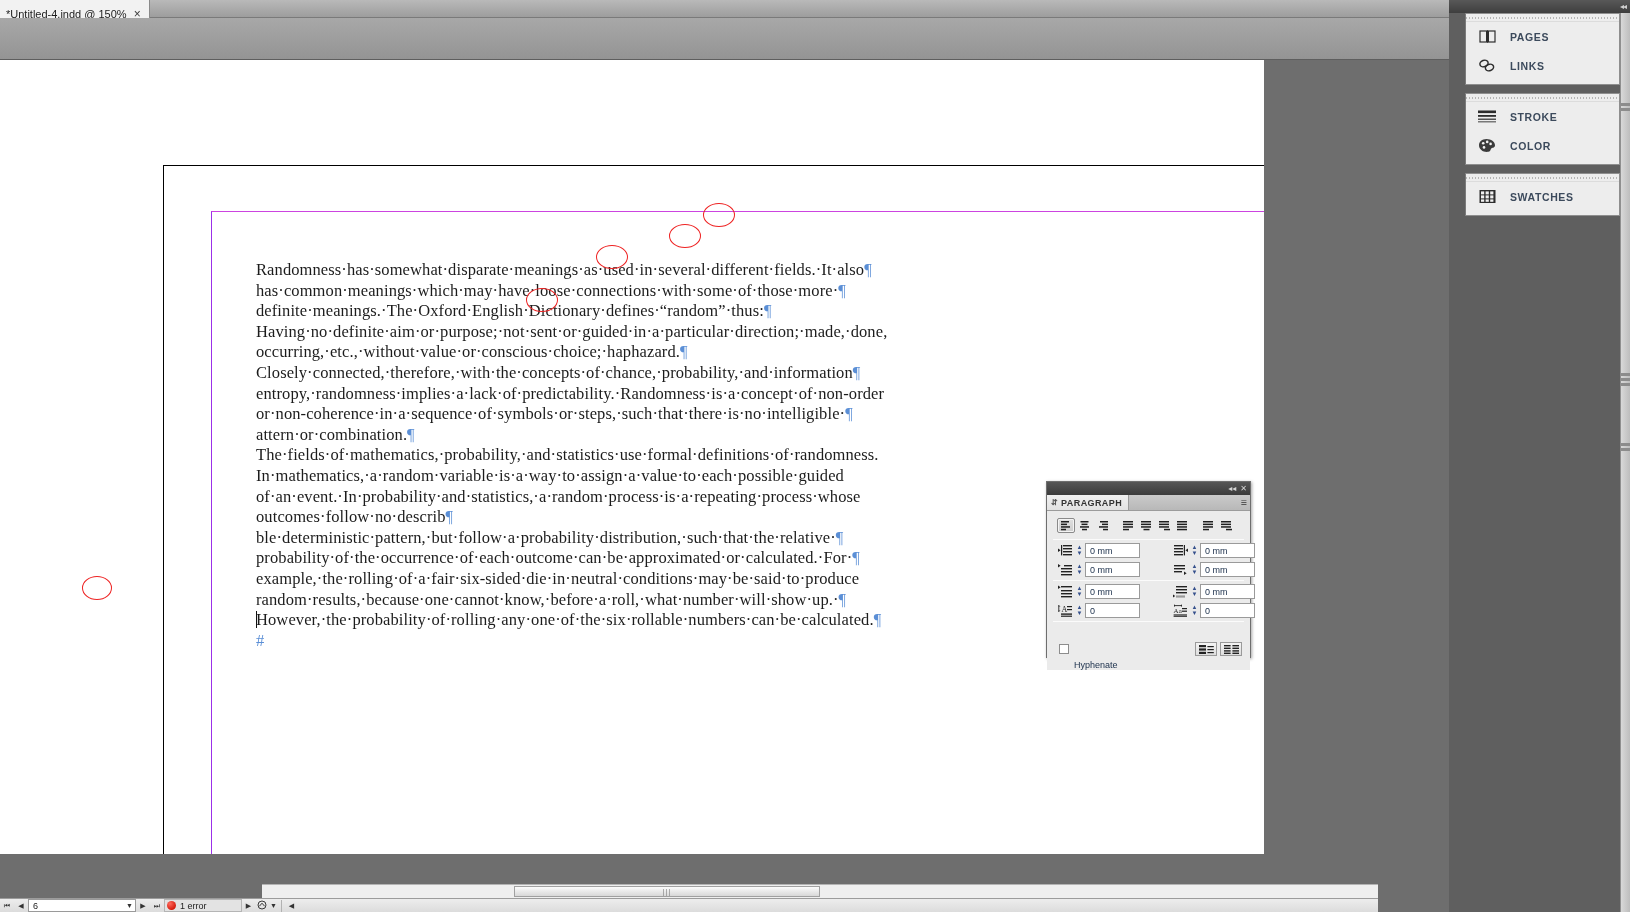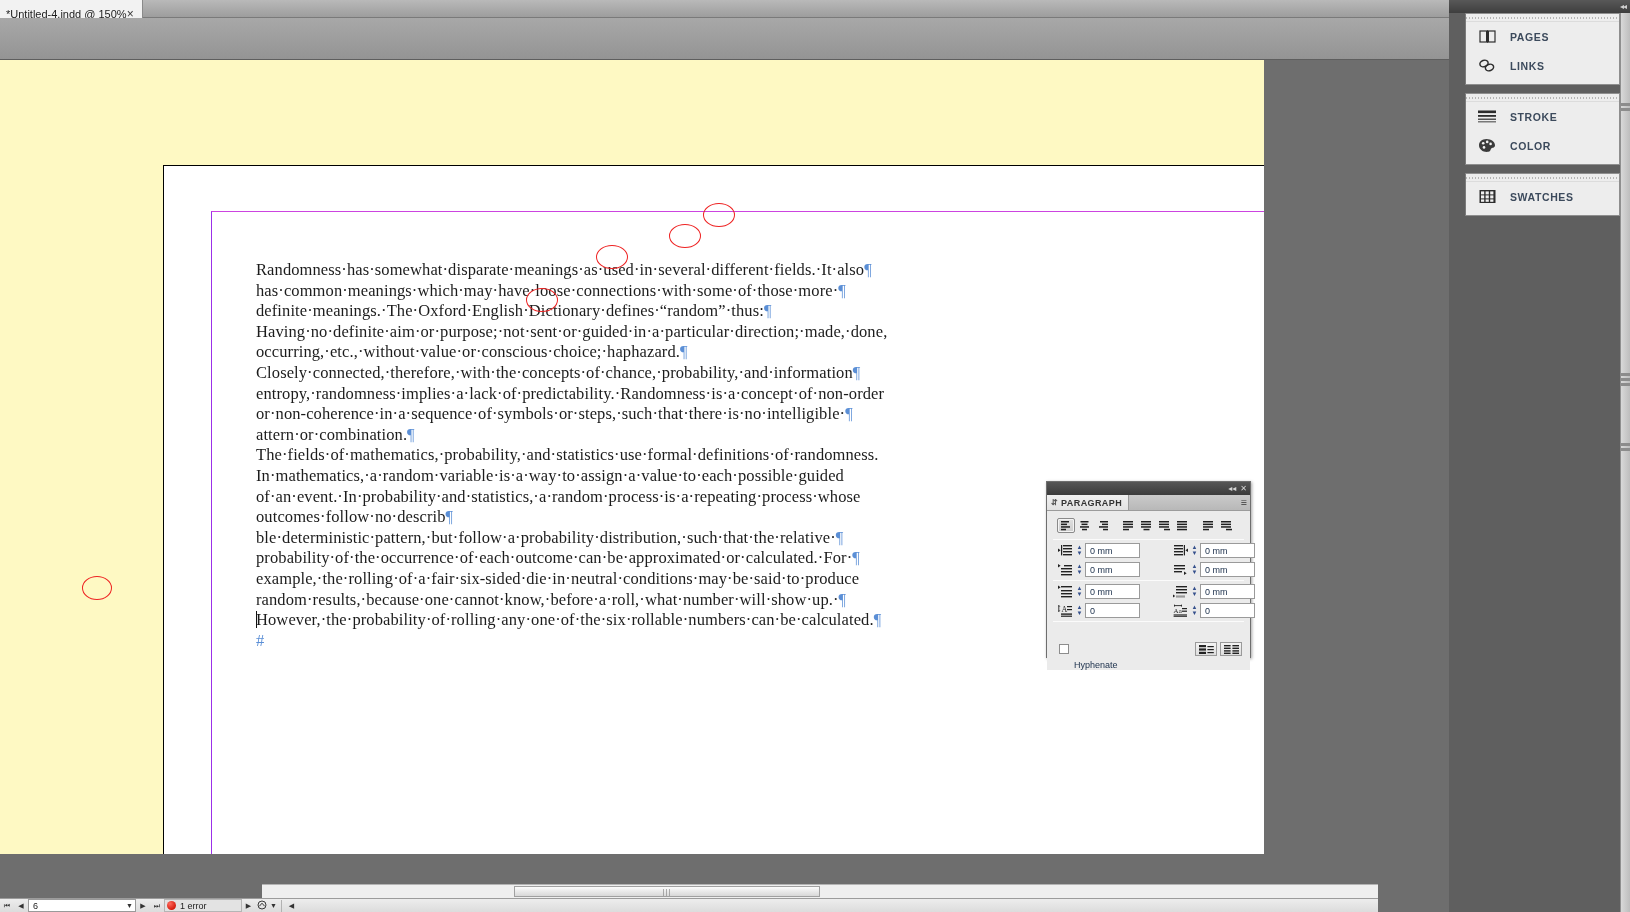--- a/index.html
+++ b/index.html
@@ -15,40 +15,40 @@
 
   
   .tabbar {
     position: absolute; left: 0; top: 0; width: 1449px; height: 18px;
     background: linear-gradient(#b9b9b9, #9d9d9d);
     border-bottom: 1px solid #7a7a7a;
   }
   .tab {
     position: absolute; left: 0; top: 0; height: 28px;
     padding: 0 8px 0 6px;
-    display: flex; align-items: center; 
+    display: flex; align-items: center; gap: 7px;
     background: #f2f2f2;
     border-right: 1px solid #8a8a8a;
     font-size: 11px; color: #1b1b1b;
     white-space: nowrap;
   }
   .tab-title { font-size: 11px; }
   .tab-close { font-size: 12px; color: #3a3a3a; line-height: 1; cursor: pointer; }
 
   
   .ruler-strip {
     position: absolute; left: 0; top: 18px; width: 1449px; height: 42px;
     background: linear-gradient(#a8a8a8, #949494);
     border-bottom: 1px solid #5e5e5e;
   }
 
   
   .canvas {
     position: absolute; left: 0; top: 60px; width: 1264px; height: 794px;
-    background: #fef9c3;
+    background: #ffffff;
     overflow: hidden;
   }
   .page {
     position: absolute; left: 163px; top: 105px;
     width: 1217px; height: 700px;
     background: #ffffff;
     border: 1px solid #000000;
     border-right: none;
   }
   .margin-guide {

